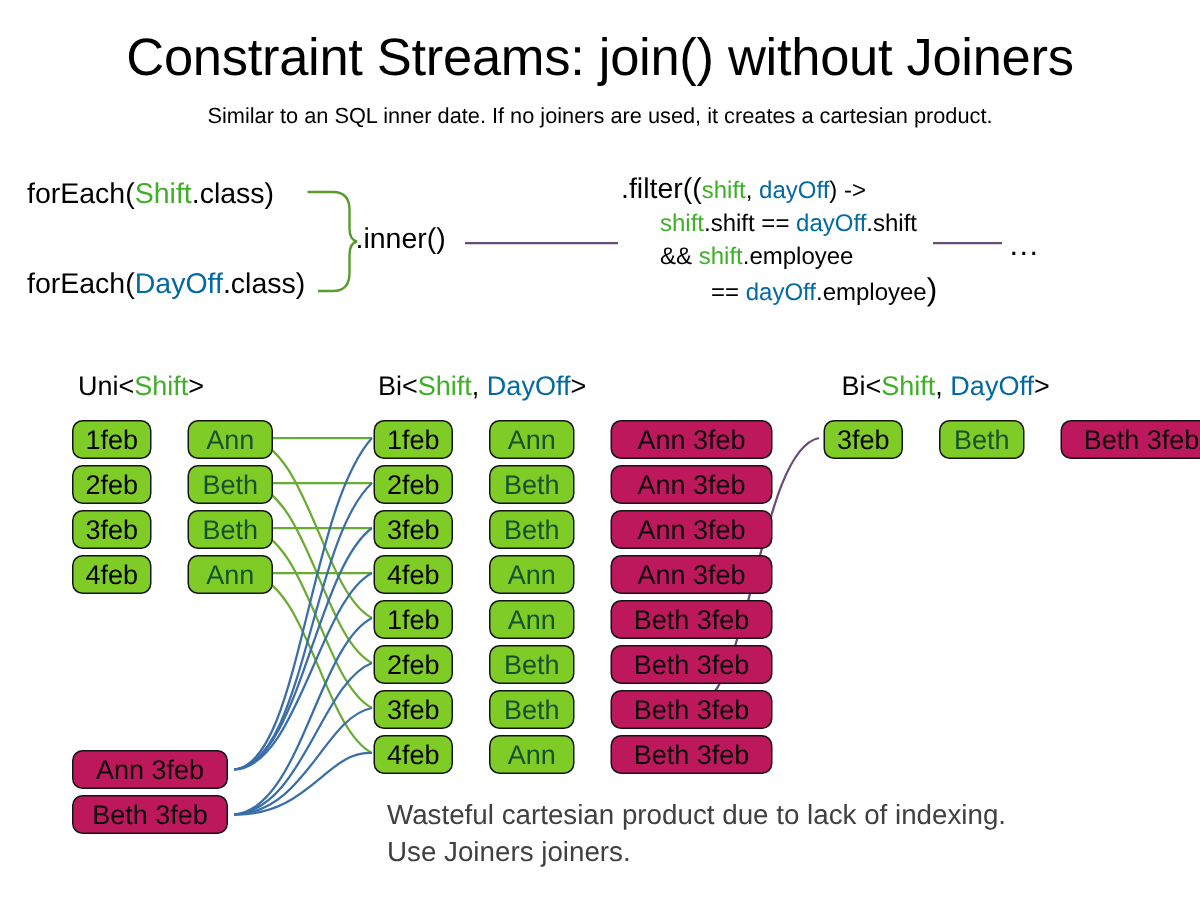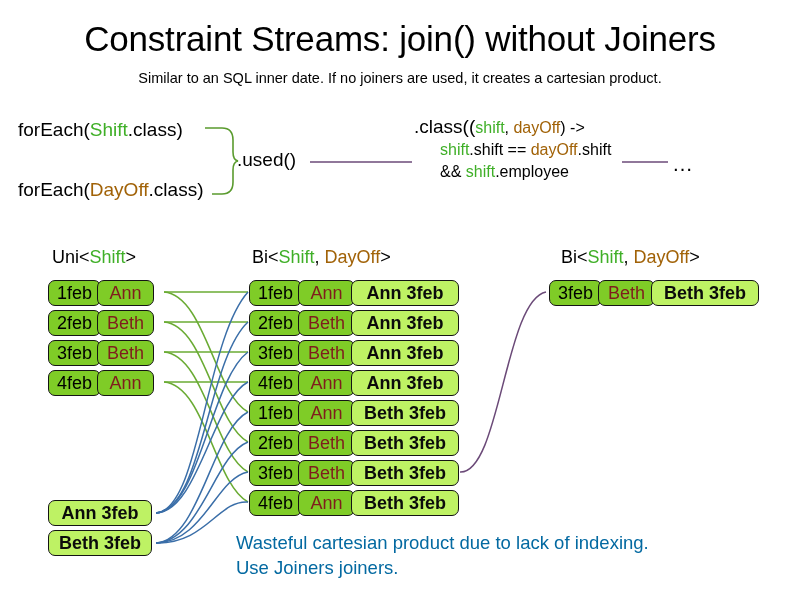--- a/index.html
+++ b/index.html
@@ -36,21 +36,21 @@
     left: 0; top: 68px; width: 800px;
     text-align: center;
     font-size: 14.5px;
     line-height: 20px;
     white-space: nowrap;
   }
 
   
   .code { font-size: 19px; line-height: 24px; white-space: nowrap; }
   .shift  { color: #3faf27; }
-  .dayoff { color: #a16207; }
+  .dayoff { color: #0369a1; }
   #forEachShift  { left: 18px; top: 118px; }
   #forEachDayOff { left: 18px; top: 178px; }
   #joinLabel     { left: 237px; top: 148px; }
 
   #filterBlock {
     left: 414px; top: 116px;
     font-size: 16px;
     line-height: 22px;
     white-space: nowrap;
   }
@@ -74,60 +74,61 @@
   #capUniShift  { left: 52px;  top: 245px; }
   #capBiMiddle  { left: 252px; top: 245px; }
   #capBiRight   { left: 561px; top: 245px; }
   #capUniDayOff { left: 38px;  top: 462px; }
 
   
   .card {
     display: flex;
     align-items: center;
     height: 26px;
+    gap: 28px;
   }
   .cell {
     box-sizing: border-box;
     border: 1.6px solid #141414;
     border-radius: 7px;
     display: flex;
     align-items: center;
     justify-content: center;
     font-size: 18px;
     line-height: 18px;
     white-space: nowrap;
     height: 26px;
   }
   .cell.green { background: #7fcc27; }
-  .cell.blue  { background: #bef264; font-weight: bold; }
-  .cell.name  { color: #7f1d1d; }
+  .cell.blue  { background: #be185d; }
+  .cell.name  { color: #14532d; }
   .cell.date  { color: #000000; }
   .cell.pair  { color: #0b0b0b; }
   .cell + .cell { margin-left: -4px; }
 
   
   .w-date  { width: 53px; }
   .w-name  { width: 57px; }
   .w-pair  { width: 108px; }
   .w-uni-pair { width: 104px; }
 
   
   #uniShiftList  { left: 48px;  top: 280px; }
   #biList        { left: 249px; top: 280px; }
   #uniDayOffList { left: 48px;  top: 500px; }
   #resultList    { left: 549px; top: 280px; }
 
   .card-stack .card { margin-bottom: 4px; }
 
   
   #warning {
-    left: 236px; top: 530px;
+    left: 258px; top: 530px;
     font-size: 18.5px;
     line-height: 25px;
-    color: #0369a1;
+    color: #404040;
     white-space: nowrap;
   }
 
   
   #wires {
     left: 0; top: 0;
     width: 800px; height: 600px;
     pointer-events: none;
   }
 </style>
@@ -168,29 +169,30 @@
     <path d="M460,472 C500,474 505,300 546,292" fill="none" stroke="#6b4a78" stroke-width="1.5"></path>
   </svg>
 
   <div class="abs" id="title">Constraint Streams: join() without Joiners</div>
   <div class="abs" id="subtitle">Similar to an SQL inner date. If no joiners are used, it creates a cartesian product.</div>
 
   <div class="abs code" id="forEachShift"><span>forEach(</span><span class="shift">Shift</span><span>.class)</span></div>
 
   <div class="abs code" id="forEachDayOff"><span>forEach(</span><span class="dayoff">DayOff</span><span>.class)</span></div>
 
-  <div class="abs code" id="joinLabel">.used()</div>
+  <div class="abs code" id="joinLabel">.inner()</div>
 
   <div class="abs" id="filterBlock">
-    <div class="l1"><span>.class((</span><span class="shift" style="font-size:16px">shift</span><span style="font-size:16px">, </span><span class="dayoff" style="font-size:16px">dayOff</span><span style="font-size:16px">) -&gt;</span></div>
+    <div class="l1"><span>.filter((</span><span class="shift" style="font-size:16px">shift</span><span style="font-size:16px">, </span><span class="dayoff" style="font-size:16px">dayOff</span><span style="font-size:16px">) -&gt;</span></div>
 
     <div class="l2"><span class="shift">shift</span><span>.shift == </span><span class="dayoff">dayOff</span><span>.shift</span></div>
 
     <div class="l3"><span>&amp;&amp; </span><span class="shift">shift</span><span>.employee</span></div>
 
+    <div class="l4"><span>== </span><span class="dayoff">dayOff</span><span>.employee</span><span class="paren-big">)</span></div>
   </div>
 
   <div class="abs" id="ellipsis">…</div>
 
   <div class="abs stream-caption" id="capUniShift"><span>Uni&lt;</span><span class="shift">Shift</span><span>&gt;</span></div>
 
   <div class="abs stream-caption" id="capBiMiddle"><span>Bi&lt;</span><span class="shift">Shift</span><span>, </span><span class="dayoff">DayOff</span><span>&gt;</span></div>
 
   <div class="abs stream-caption" id="capBiRight"><span>Bi&lt;</span><span class="shift">Shift</span><span>, </span><span class="dayoff">DayOff</span><span>&gt;</span></div>
 

